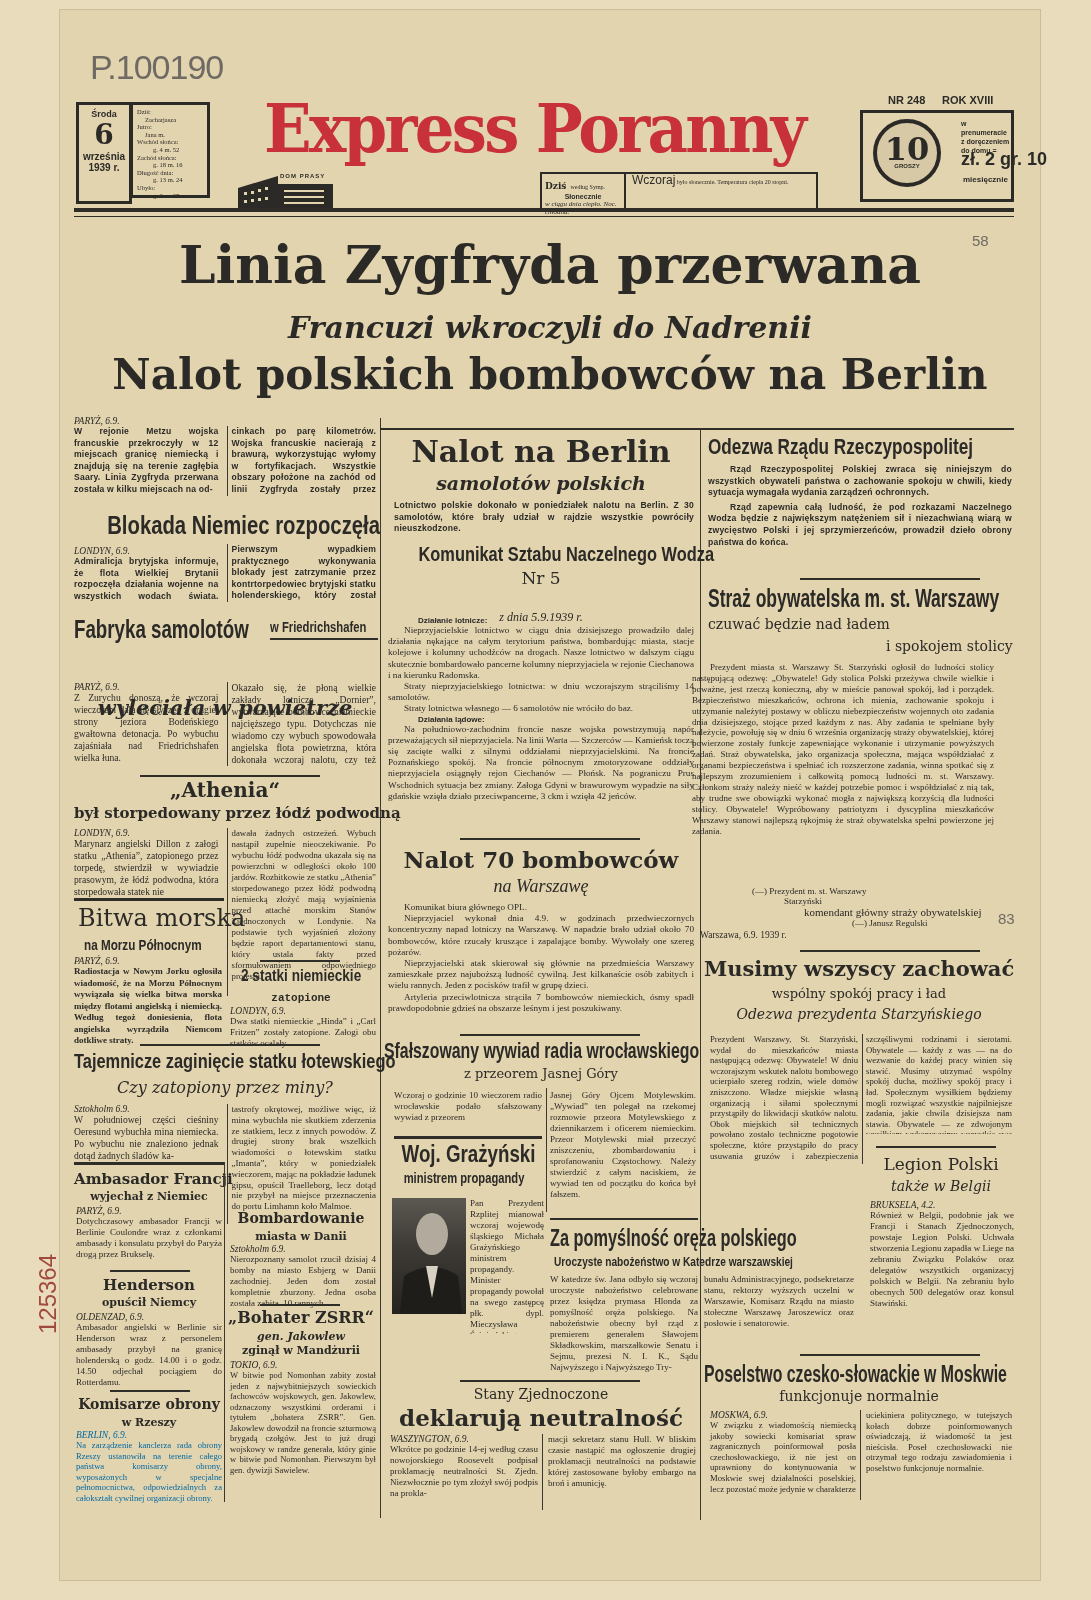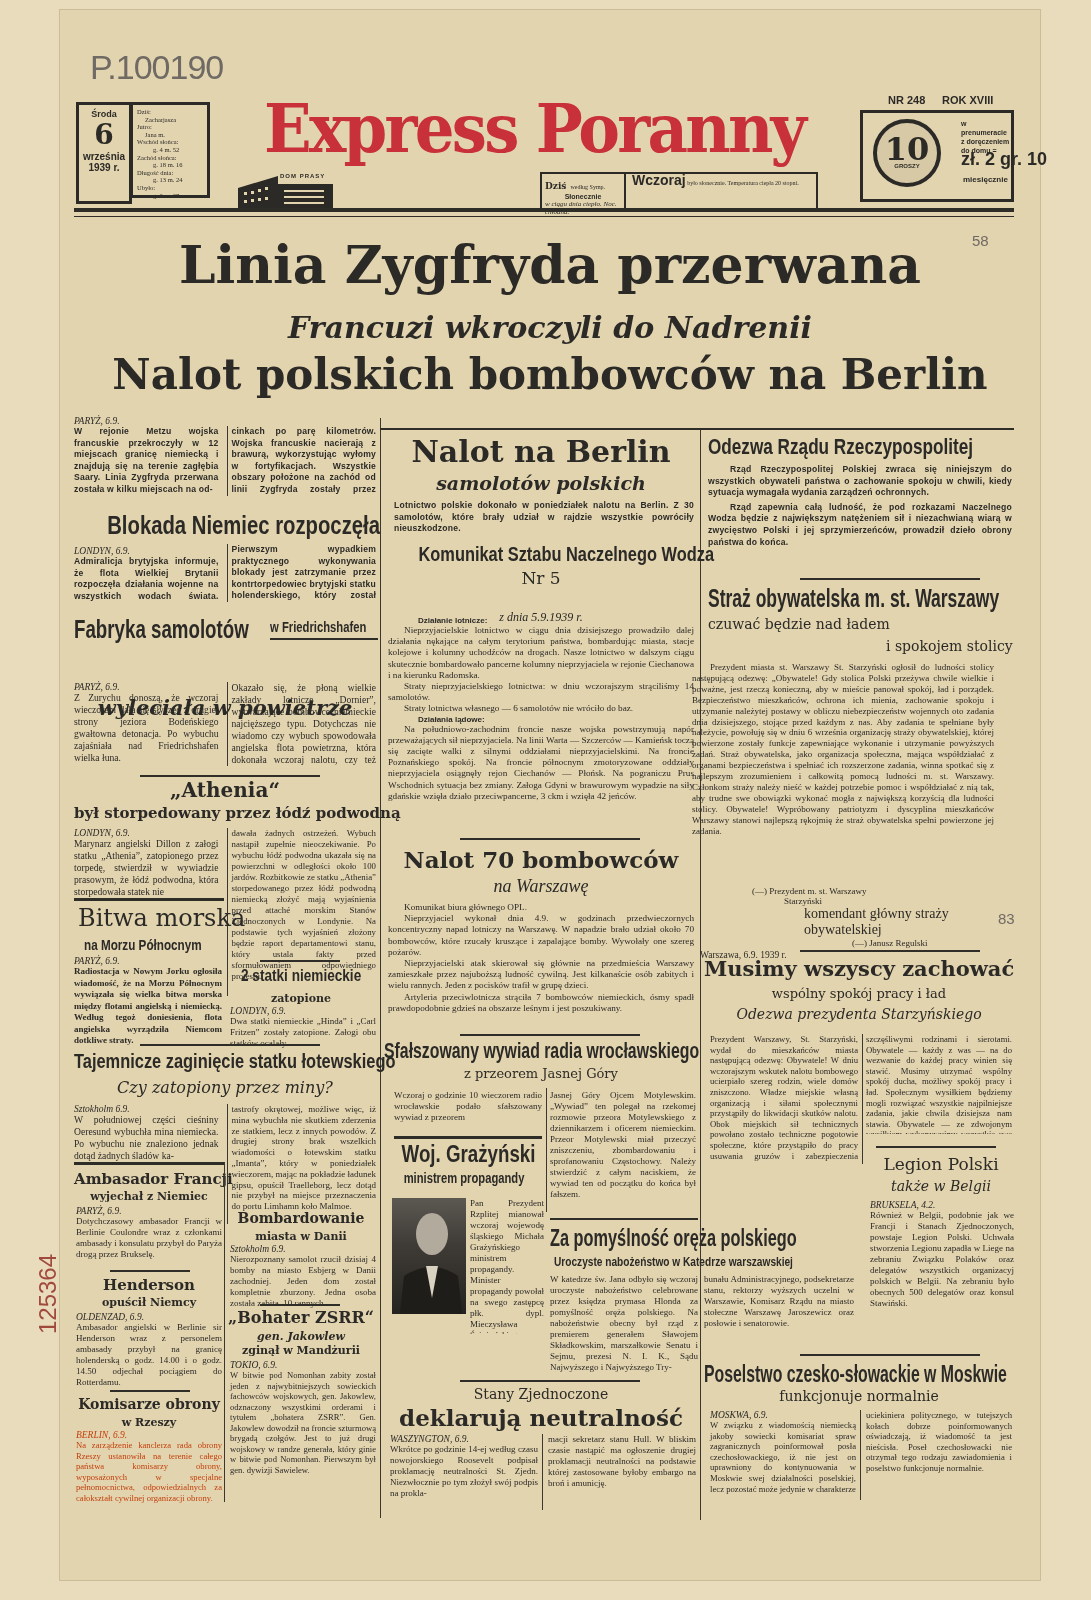--- a/index.html
+++ b/index.html
@@ -94,21 +94,21 @@
   </div>
 
   <div class="abs" style="left:480px;top:162px;width:278px;height:40px;border:2px solid #2b2a26;border-bottom:none;box-sizing:border-box;">
     <div class="abs" style="left:0;top:0;width:84px;height:38px;border-right:2px solid #2b2a26;padding:1px 3px;box-sizing:border-box;">
       <span class="slab" style="font-size:9px;">Dziś</span>
       <span style="font-size:6px;">według Symp.</span>
       <div class="sans center" style="font-size:7px;font-weight:bold;">Słonecznie</div>
       <div style="font-size:7px;font-style:italic;line-height:8px;">w ciągu dnia ciepło. Noc. chłodna.</div>
     </div>
     <div class="abs" style="left:90px;top:3px;width:180px;font-size:6px;line-height:7px;">
-      <span class="sans" style="font-size:14px;font-weight:bold;text-align:right;">Wczoraj</span>
+      <span class="sans" style="font-size:12px;font-weight:normal;text-align:right;">Wczoraj</span>
       <span>było słonecznie. Temperatura ciepła 20 stopni.</span>
     </div>
   </div>
 
   <div class="rule" style="left:14px;top:198px;width:940px;height:4px;"></div>
   <div class="rule" style="left:14px;top:206px;width:940px;height:1px;"></div>
 
   <div class="abs ital center" style="left:0;top:300px;width:980px;font-size:30px;">Francuzi wkroczyli do Nadrenii</div>
   <div class="abs slab center" style="left:0;top:224px;width:980px;font-size:52px;letter-spacing:0px;">Linia Zygfryda przerwana</div>
   <div class="abs slab center" style="left:0;top:340px;width:980px;font-size:42px;">Nalot polskich bombowców na Berlin</div>
@@ -164,21 +164,21 @@
   <div class="rule" style="left:14px;top:888px;width:150px;height:3px;"></div>
   <div class="abs slab" style="left:18px;top:894px;font-size:24px;font-weight:normal;">Bitwa morska</div>
   <div class="abs head" style="left:24px;top:926px;font-size:15px;transform:scaleX(0.78);transform-origin:left top;">na Morzu Północnym</div>
   <div class="abs" style="left:14px;top:946px;width:148px;">
     <div class="dl">PARYŻ, 6.9.</div>
     <div class="txt" style="font-size:9px;line-height:11.5px;height:80px;overflow:hidden;font-weight:bold;">Radiostacja w Nowym Jorku ogłosiła wiadomość, że na Morzu Północnym wywiązała się wielka bitwa morska między flotami angielską i niemiecką. Według tegoż doniesienia, flota angielska wyrządziła Niemcom dotkliwe straty.</div>
   </div>
 
   <div class="rule" style="left:200px;top:950px;width:80px;height:2px;"></div>
   <div class="abs head center" style="left:166px;top:956px;width:150px;font-size:17px;transform:scaleX(0.8);transform-origin:center top;">2 statki niemieckie</div>
-  <div class="abs slab center" style="left:166px;top:982px;width:150px;font-size:11px;">zatopione</div>
+  <div class="abs slab center" style="left:166px;top:982px;width:150px;font-size:11px;font-family:Liberation Mono, monospace;">zatopione</div>
   <div class="abs" style="left:170px;top:996px;width:146px;">
     <div class="dl">LONDYN, 6.9.</div>
     <div class="txt" style="font-size:9px;line-height:11px;">Dwa statki niemieckie „Hinda” i „Carl Fritzen” zostały zatopione. Załogi obu statków ocalały.</div>
   </div>
 
   <div class="rule" style="left:80px;top:1034px;width:180px;height:2px;"></div>
   <div class="abs head" style="left:14px;top:1040px;font-size:20px;transform:scaleX(0.82);transform-origin:left top;">Tajemnicze zaginięcie statku łotewskiego</div>
   <div class="abs ital center" style="left:14px;top:1068px;width:302px;font-size:16px;font-weight:normal;">Czy zatopiony przez miny?</div>
   <div class="abs" style="left:14px;top:1094px;width:302px;">
     <div style="display:flex;gap:8px;">
@@ -202,21 +202,21 @@
   <div class="abs slab center" style="left:14px;top:1266px;width:150px;font-size:15px;">Henderson</div>
   <div class="abs slab center" style="left:14px;top:1286px;width:150px;font-size:11px;">opuścił Niemcy</div>
   <div class="abs" style="left:16px;top:1302px;width:146px;">
     <div class="dl">OLDENZAD, 6.9.</div>
     <div class="txt" style="font-size:9px;line-height:11px;">Ambasador angielski w Berlinie sir Henderson wraz z personelem ambasady przybył na granicę holenderską o godz. 14.00 i o godz. 14.50 odjechał pociągiem do Rotterdamu.</div>
   </div>
 
   <div class="rule" style="left:50px;top:1380px;width:80px;height:2px;"></div>
   <div class="abs slab center" style="left:14px;top:1386px;width:150px;font-size:14px;">Komisarze obrony</div>
   <div class="abs slab center" style="left:14px;top:1406px;width:150px;font-size:11px;">w Rzeszy</div>
-  <div class="abs" style="left:16px;top:1420px;width:146px;color:#c2410c;">
+  <div class="abs" style="left:16px;top:1420px;width:146px;color:#0369a1;">
     <div class="dl">BERLIN, 6.9.</div>
     <div class="txt" style="font-size:8.6px;line-height:10.5px;">Na zarządzenie kanclerza rada obrony Rzeszy ustanowiła na terenie całego państwa komisarzy obrony, wyposażonych w specjalne pełnomocnictwa, odpowiedzialnych za całokształt cywilnej organizacji obrony.</div>
   </div>
 
   <div class="thin" style="left:164px;top:1152px;width:1px;height:340px;"></div>
 
   <div class="abs slab center" style="left:166px;top:1200px;width:150px;font-size:14px;">Bombardowanie</div>
   <div class="abs slab center" style="left:166px;top:1220px;width:150px;font-size:11px;">miasta w Danii</div>
   <div class="abs" style="left:170px;top:1234px;width:146px;">
     <div class="dl">Sztokholm 6.9.</div>
@@ -302,21 +302,21 @@
   </div>
 
   <div class="rule" style="left:740px;top:568px;width:180px;height:2px;"></div>
   <div class="abs head" style="left:648px;top:574px;font-size:25px;transform:scaleX(0.7);transform-origin:left top;">Straż obywatelska m. st. Warszawy</div>
   <div class="abs slab" style="left:648px;top:606px;font-size:14px;font-weight:normal;">czuwać będzie nad ładem</div>
   <div class="abs slab" style="left:826px;top:628px;font-size:14px;font-weight:normal;">i spokojem stolicy</div>
   <div class="abs" style="left:632px;top:652px;width:302px;">
     <div class="txt" style="text-indent:18px;font-size:9px;line-height:10.9px;height:224px;overflow:hidden;">Prezydent miasta st. Warszawy St. Starzyński ogłosił do ludności stolicy następującą odezwę: „Obywatele! Gdy stolica Polski przeżywa chwile wielkie i poważne, jest rzeczą konieczną, aby w mieście panował spokój, ład i porządek. Bezpieczeństwo mieszkańców, ochrona ich mienia, zachowanie spokoju i utrzymanie należytej postawy w obliczu niebezpieczeństw wojennych oto zadania dnia dzisiejszego, stojące przed każdym z nas. Aby zadania te spełniane były należycie, powołuję się w dniu 6 września organizację straży obywatelskiej, której powierzone zostały funkcje zapewniające wykonanie i utrzymanie powyższych zadań. Straż obywatelska, jako organizacja społeczna, mająca współdziałać z organami bezpieczeństwa i spełniać ich rozszerzone zadania, winna spotkać się z najlepszym zrozumieniem i całkowitą pomocą ludności m. st. Warszawy. Członkom straży należy nieść w każdej potrzebie pomoc i współdziałać z nią tak, aby trudne swe obowiązki wykonać mogła z największą korzyścią dla ludności stolicy. Obywatele! Wypróbowany patriotyzm i dyscyplina mieszkańców Warszawy stanowi najlepszą rękojmię że straż obywatelska spełni powierzone jej zadania.</div>
     <div class="serif" style="font-size:9px;padding-left:60px;">(—) Prezydent m. st. Warszawy</div>
     <div class="serif" style="font-size:9px;padding-left:92px;">Starzyński</div>
-    <div class="serif" style="font-size:14px;padding-left:112px;">komendant główny straży obywatelskiej</div>
+    <div class="serif" style="font-size:11px;padding-left:112px;">komendant główny straży obywatelskiej</div>
     <div class="serif" style="font-size:9px;padding-left:160px;">(—) Janusz Regulski</div>
     <div class="serif" style="font-size:9.5px;padding-left:8px;margin-top:2px;">Warszawa, 6.9. 1939 r.</div>
   </div>
 
   <div class="rule" style="left:740px;top:940px;width:180px;height:2px;"></div>
   <div class="abs slab center" style="left:644px;top:946px;width:310px;font-size:21px;">Musimy wszyscy zachować</div>
   <div class="abs slab center" style="left:644px;top:976px;width:310px;font-size:13px;font-weight:normal;">wspólny spokój pracy i ład</div>
   <div class="abs ital center" style="left:644px;top:996px;width:310px;font-size:14px;font-weight:normal;">Odezwa prezydenta Starzyńskiego</div>
   <div class="abs txt" style="left:650px;top:1024px;width:148px;font-size:8.7px;line-height:10.6px;height:128px;overflow:hidden;">Prezydent Warszawy, St. Starzyński, wydał do mieszkańców miasta następującą odezwę: Obywatele! W dniu wczorajszym wskutek nalotu bombowego ucierpiało szereg rodzin, wiele domów zniszczono. Władze miejskie własną organizacją i siłami społecznymi przystąpiły do likwidacji skutków nalotu. Obok miejskich sił technicznych powołano zostało techniczne pogotowie społeczne, które przystąpiło do pracy usuwania gruzów i zabezpieczenia domów bombardowanych. W dniu dzisiejszym organizuje się Stołeczny Komitet Samopomocy Społecznej, który wraz z miejską służbą opiekuńczą opiekować się będzie nie-</div>
   <div class="thin" style="left:802px;top:1024px;width:1px;height:130px;"></div>

